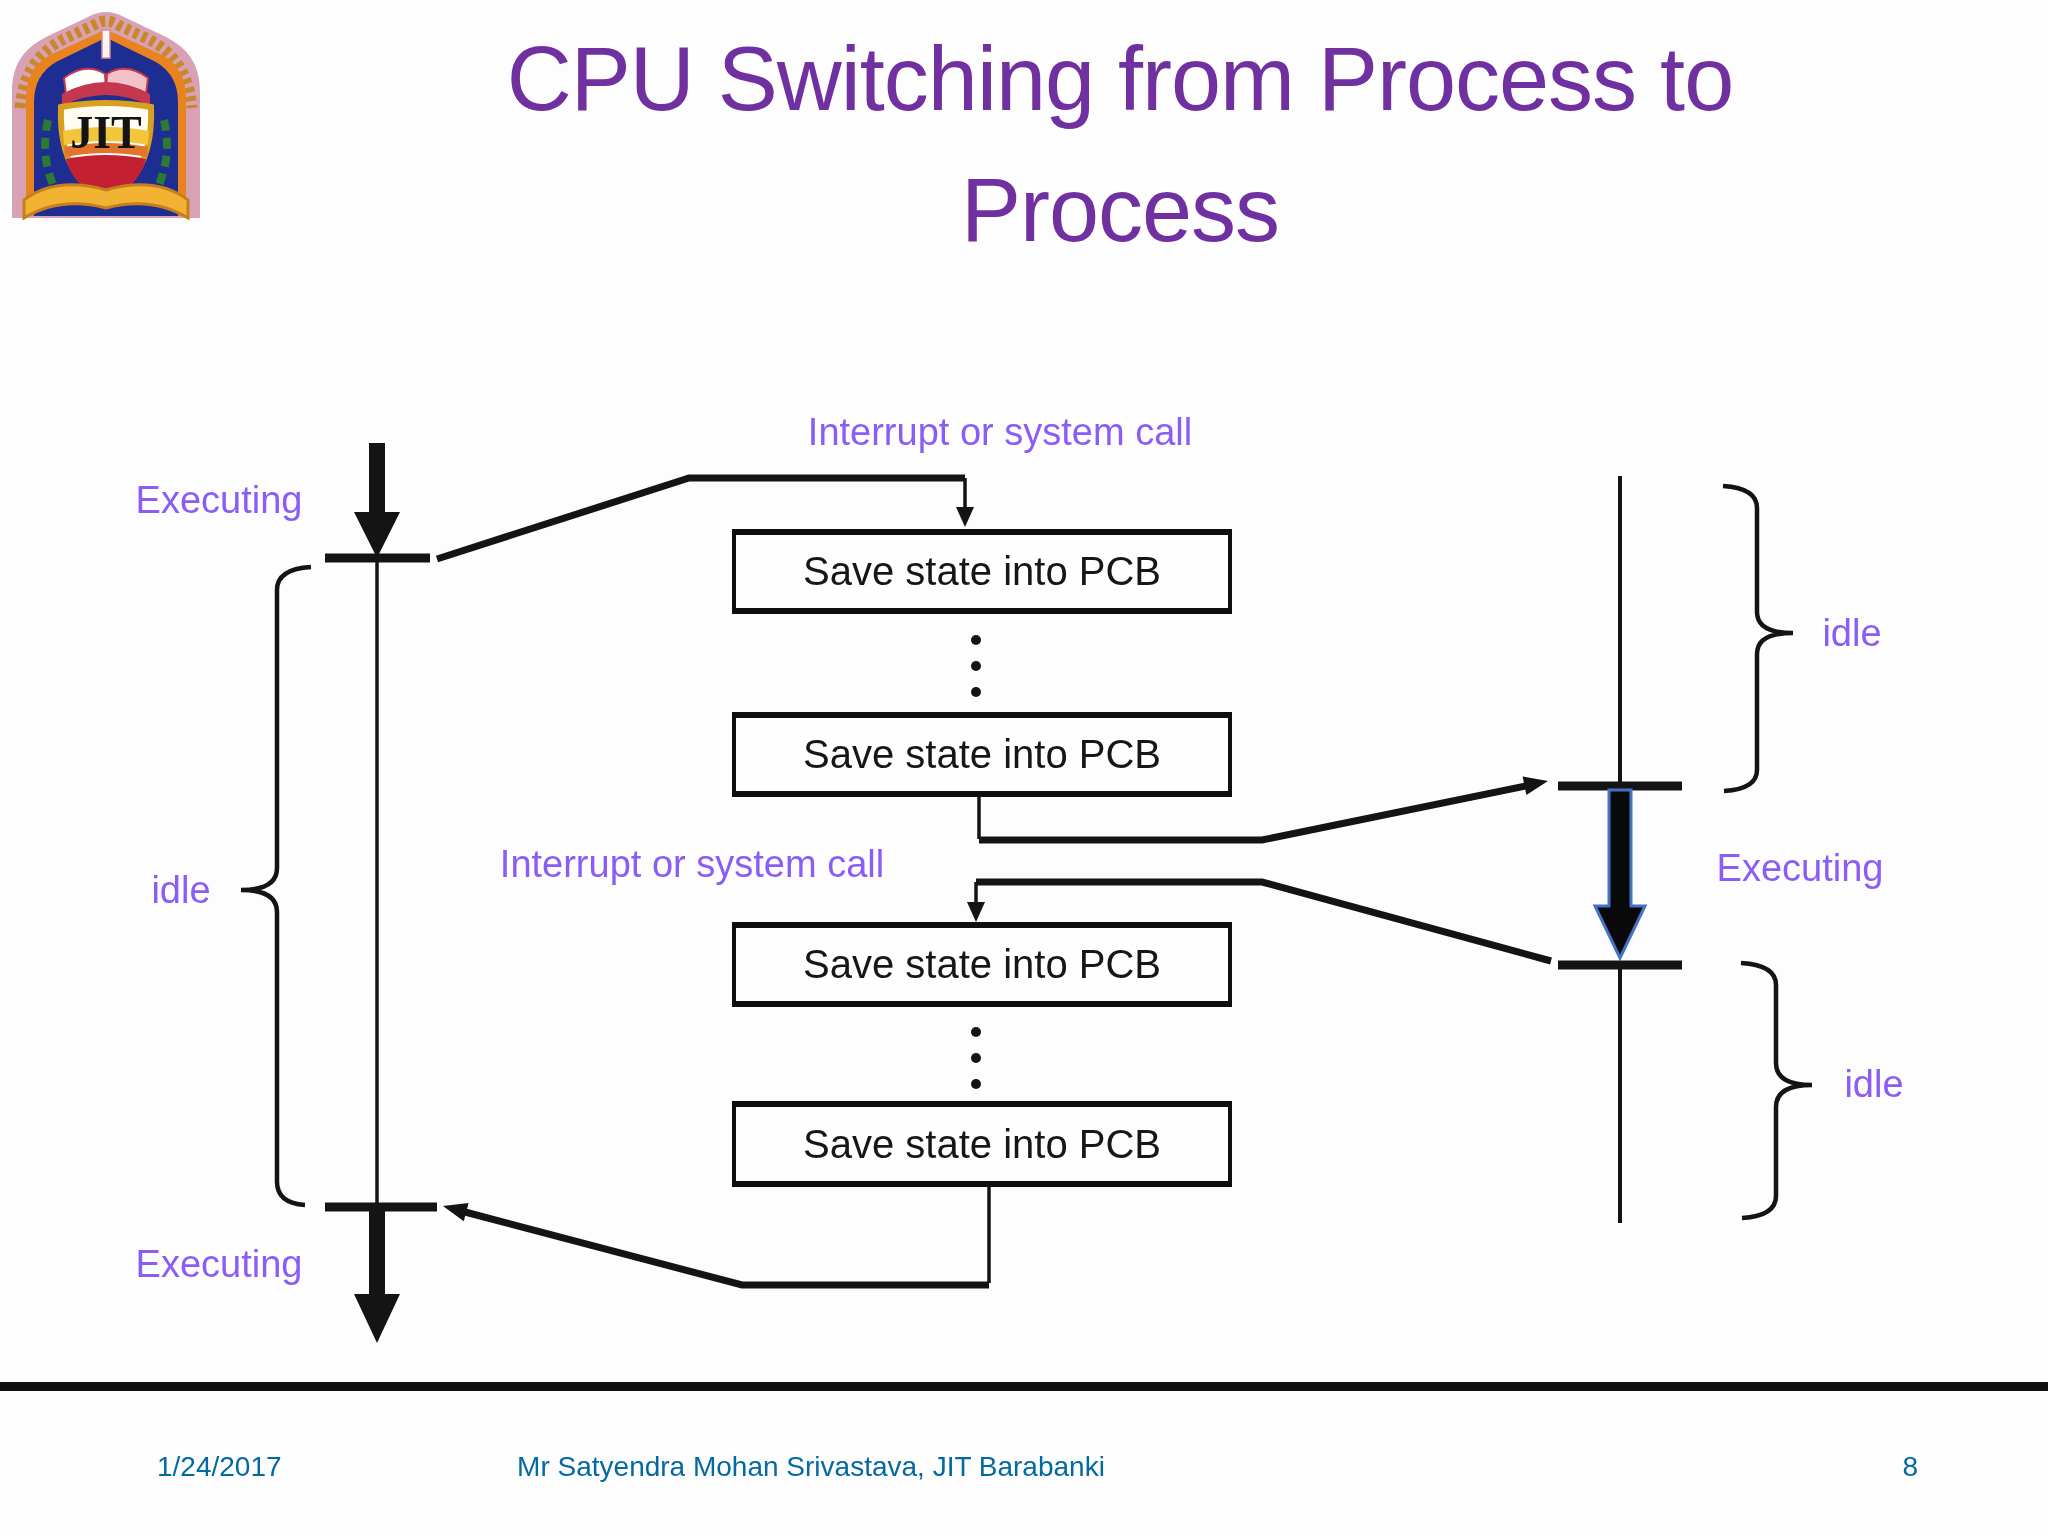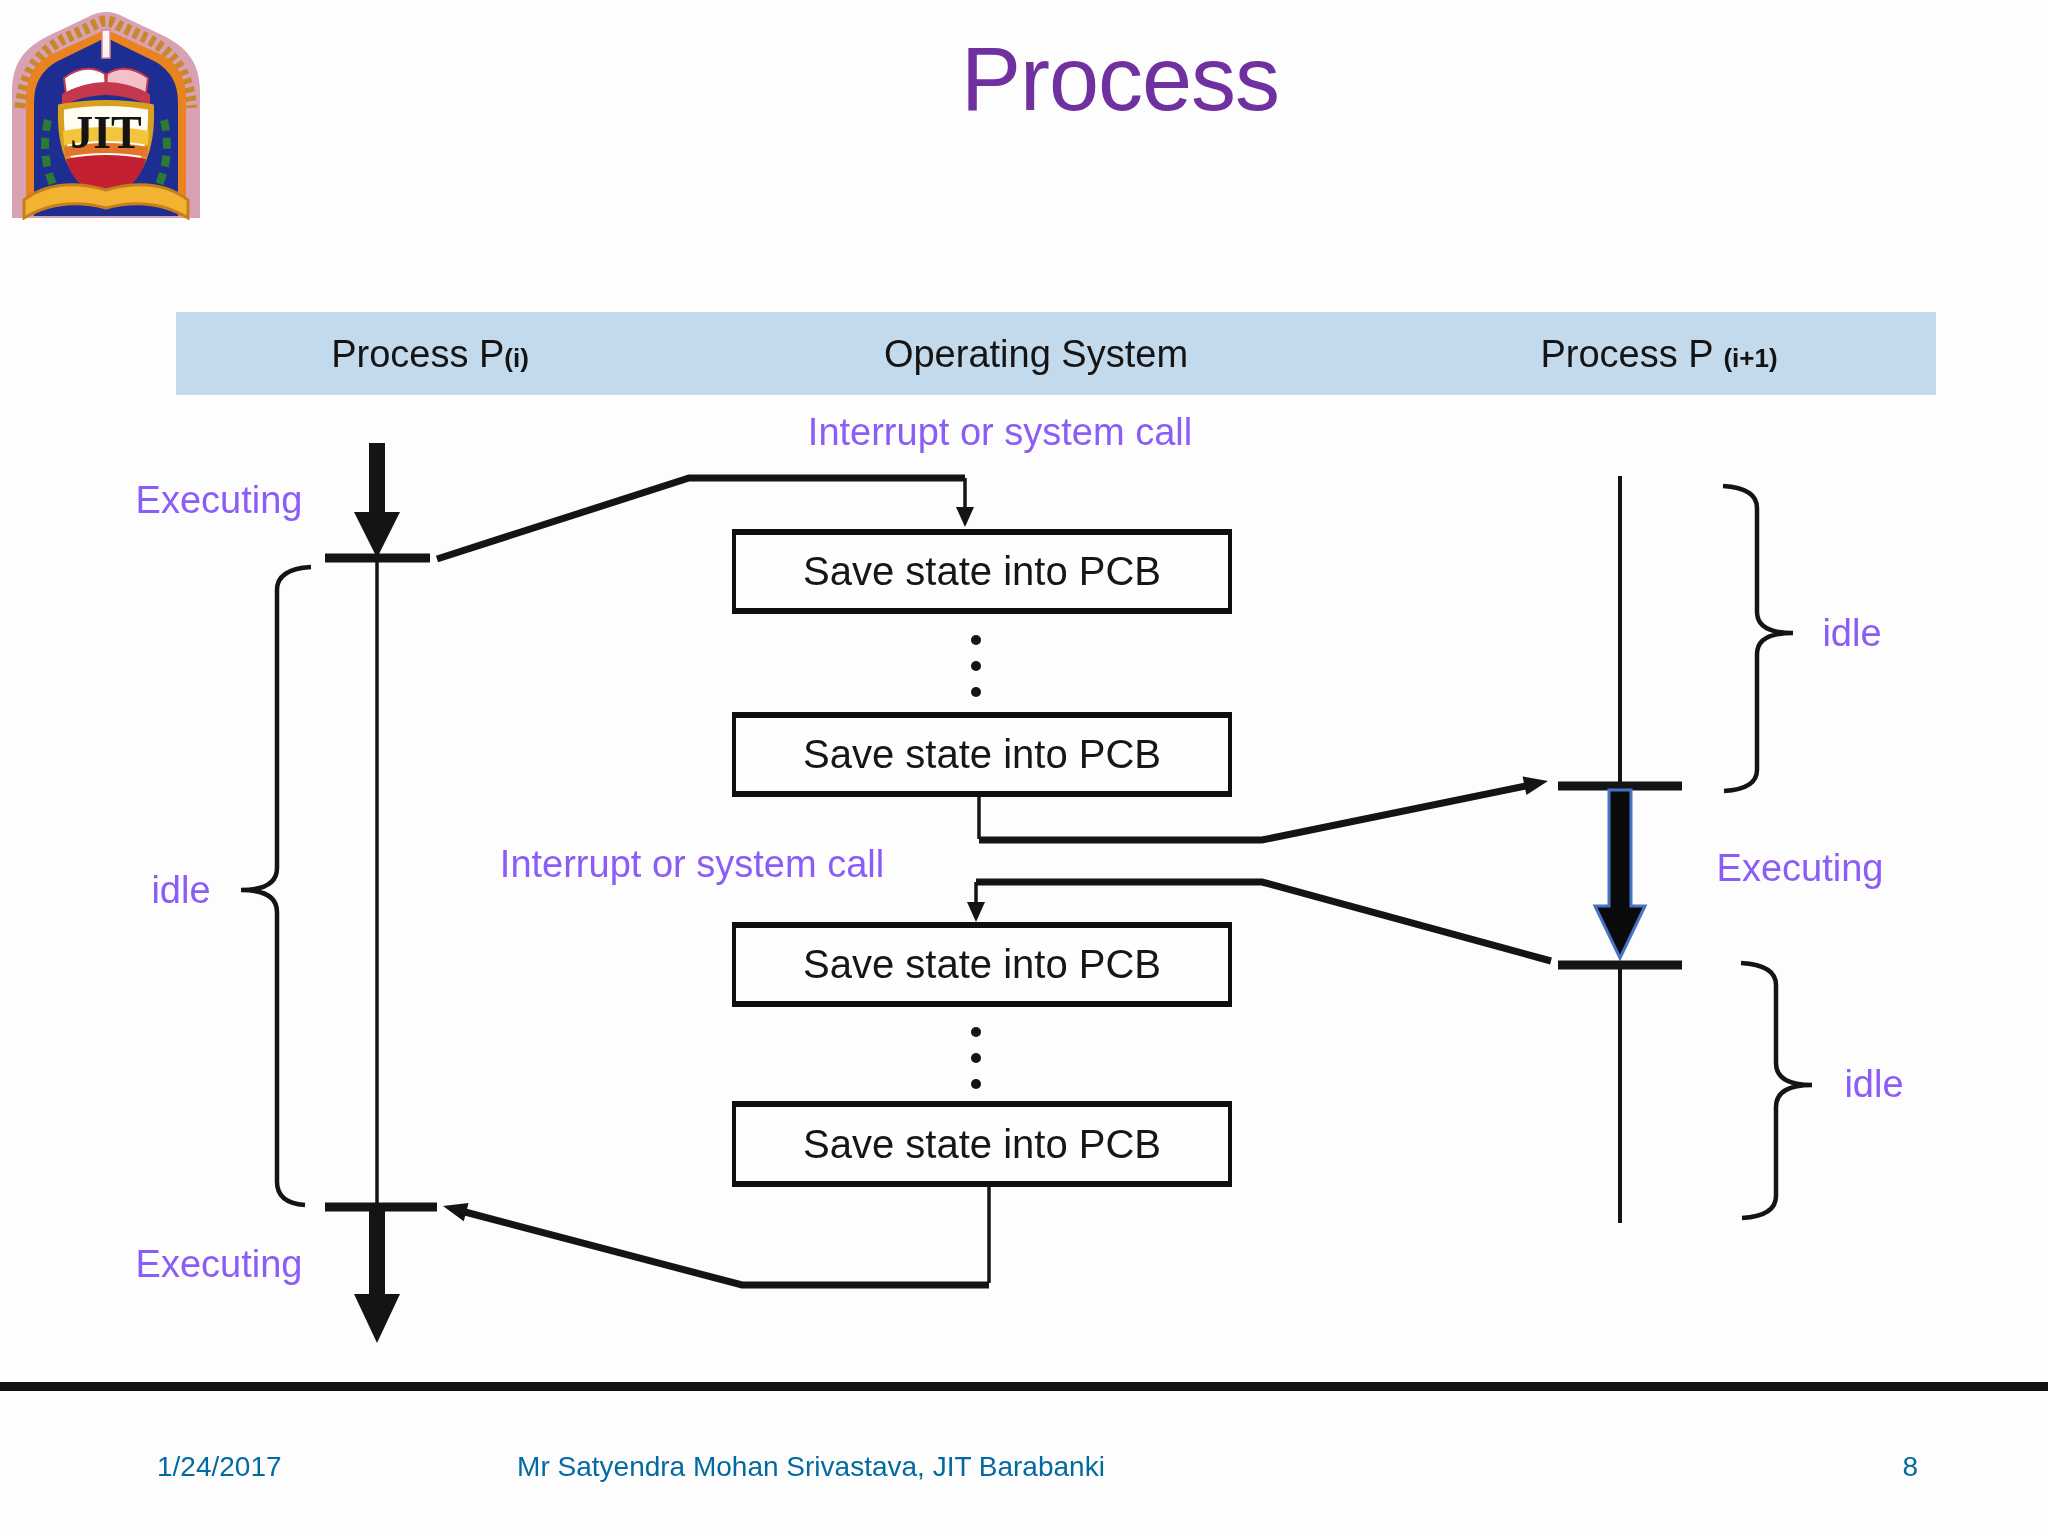--- a/index.html
+++ b/index.html
@@ -74,34 +74,24 @@
     <path d="M160,116 Q170,160 146,198" fill="none" stroke="#2c7a33" stroke-width="8" stroke-dasharray="11 7"></path>
     <path d="M57,103 Q102,95 147,103 Q149,150 127,176 Q111,190 102,196 Q93,190 77,176 Q55,150 57,103 Z" fill="#fffdf2" stroke="#d8a01f" stroke-width="6"></path>
     <path d="M59,127 Q102,119 145,127 L144,141 Q102,133 60,141 Z" fill="#f3c53c"></path>
     <path d="M60,143 Q102,135 144,143 L143,153 Q102,145 61,153 Z" fill="#e2752b"></path>
     <path d="M62,155 Q102,147 142,155 Q138,172 125,182 Q109,192 102,196 Q95,192 79,182 Q66,172 62,155 Z" fill="#c32032"></path>
     <text x="102" y="144" text-anchor="middle" font-family="Liberation Serif, serif" font-size="46" font-weight="bold" fill="#141414">JIT</text>
     <path d="M20,196 Q52,172 102,186 Q152,172 184,196 L184,214 Q148,192 102,204 Q56,192 20,214 Z" fill="#f2b232" stroke="#c77f1d" stroke-width="3"></path>
   </svg>
 
   <div class="title">
+    <span>CPU Switching from Process to</span>
     <span>Process</span>
   </div>
 
-  <div class="bar">
-    <div class="bar-label" style="left:254px;">
-      <span>Process P</span><span class="bar-sub">(i)</span>
-    </div>
-    <div class="bar-label" style="left:860px;">
-      <span>Operating System</span><span class="bar-sub"></span>
-    </div>
-    <div class="bar-label" style="left:1483px;">
-      <span>Process P </span><span class="bar-sub">(i+1)</span>
-    </div>
-  </div>
 
   <svg class="overlay" width="2048" height="1536" viewBox="0 0 2048 1536">
     <g stroke="#141414" fill="#141414">
 
       <g>
         <path d="M369,443 H385 V512 H400 L377,558 L354,512 H369 Z" stroke="none"></path>
       </g>
       <line x1="325" y1="558" x2="430" y2="558" stroke-width="9"></line>
       <line x1="377" y1="558" x2="377" y2="1207" stroke-width="3.5"></line>
       <line x1="325" y1="1207" x2="437" y2="1207" stroke-width="9"></line>

